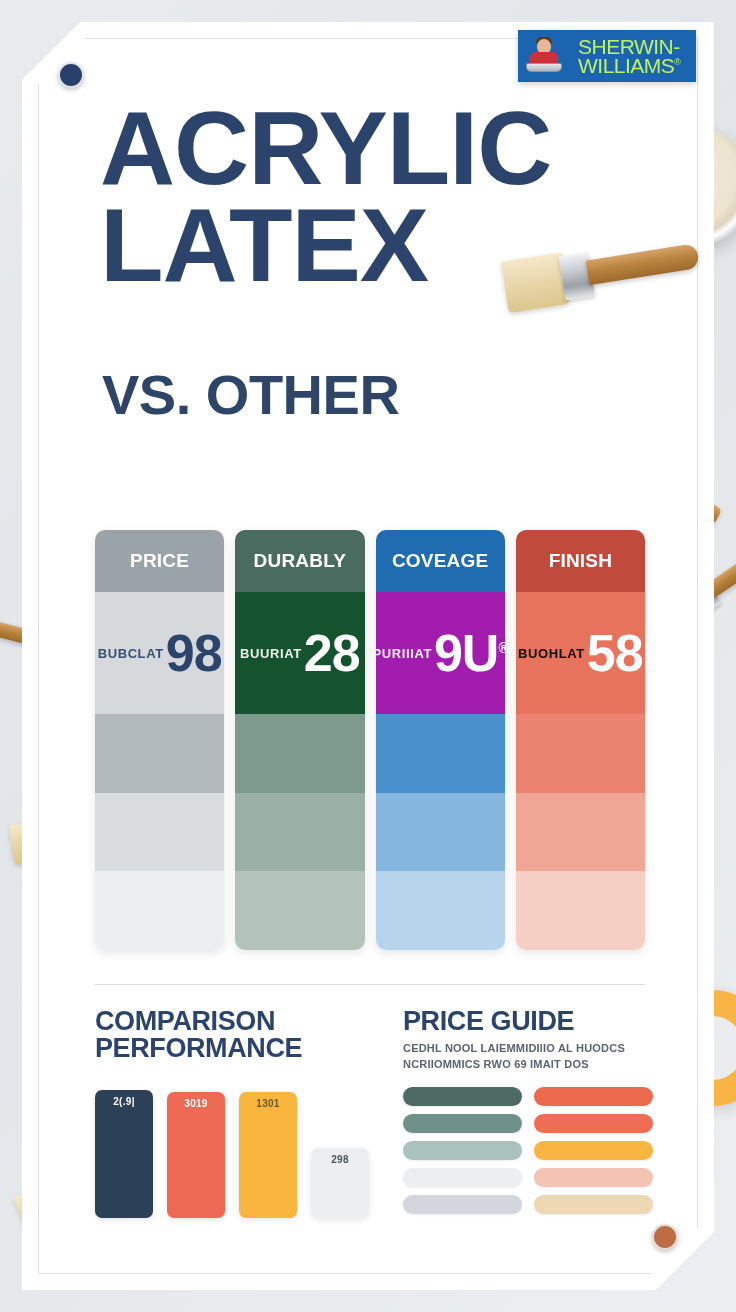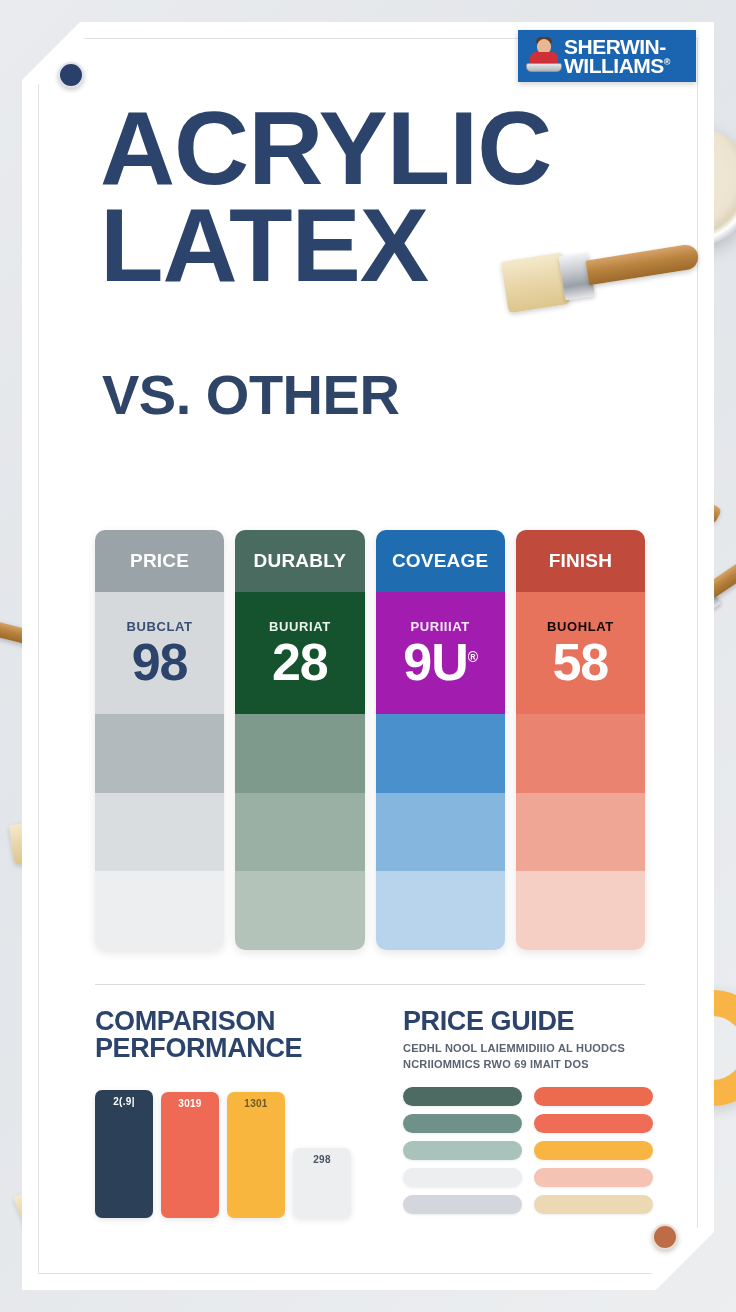--- a/index.html
+++ b/index.html
@@ -128,22 +128,22 @@
     border-radius: 6px 6px 2px 2px;
     background: #cf3038;
   }
   .logo-figure .tray {
     position: absolute; left: 2px; top: 27px; width: 36px; height: 9px;
     border-radius: 2px 2px 5px 5px;
     background: linear-gradient(180deg,#e6e8ea 0%, #aeb4ba 100%);
     border: 1px solid #8e959c;
   }
   .logo-text {
-    color: #ffffff; line-height: 0.92; margin-left: 0;
-    font-weight: bold; letter-spacing: -.5px;
+    color: #bef264; line-height: 0.92; margin-left: 14px;
+    font-weight: normal; letter-spacing: -.5px;
   }
   .logo-text .l1 { font-size: 21px; display: block; }
   .logo-text .l2 { font-size: 21px; display: block; }
   .logo-text .reg { font-size: 9px; vertical-align: super; }
 
   
   .headline {
     position: absolute; left: 78px; top: 78px; width: 560px;
     color: #2c436b;
     font-weight: bold;
@@ -171,21 +171,21 @@
     flex: 1; border-radius: 10px; overflow: hidden;
     display: flex; flex-direction: column;
     box-shadow: 0 3px 10px rgba(0,0,0,.10);
   }
   .col-head {
     height: 62px; display: flex; align-items: center; justify-content: center;
     color: #ffffff; font-weight: bold; font-size: 19px; letter-spacing: .2px;
     text-transform: uppercase;
   }
   .col-stat {
-    height: 122px; display: flex; flex-direction: column;
+    height: 122px; display: flex; flex-direction: row;
     align-items: center; justify-content: center; gap: 2px;
   }
   .col-sub {
     font-size: 13px; font-weight: bold; letter-spacing: .6px;
     text-transform: uppercase; opacity: .92;
   }
   .col-val {
     font-size: 52px; font-weight: bold; line-height: 1; letter-spacing: -1px;
   }
   .col-val sup { font-size: 14px; vertical-align: super; }
@@ -208,21 +208,21 @@
   }
   .sect-body {
     color: #5a6372; font-size: 11px; line-height: 1.45; margin-top: 6px;
     font-weight: bold; letter-spacing: .2px;
   }
 
   
   .perf { width: 290px; }
   .bars {
     margin-top: 16px; height: 140px;
-    display: flex; align-items: flex-end; gap: 8px;
+    display: flex; align-items: flex-end; gap: 14px;
   }
   .bar-wrap { width: 58px; display: flex; flex-direction: column; justify-content: flex-end; height: 100%; }
   .bar {
     border-radius: 7px; position: relative;
     display: flex; justify-content: center;
     box-shadow: 0 2px 6px rgba(0,0,0,.10);
   }
   .bar-label {
     position: absolute; top: 6px; left: 0; right: 0; text-align: center;
     font-size: 10px; font-weight: bold; letter-spacing: .3px;

